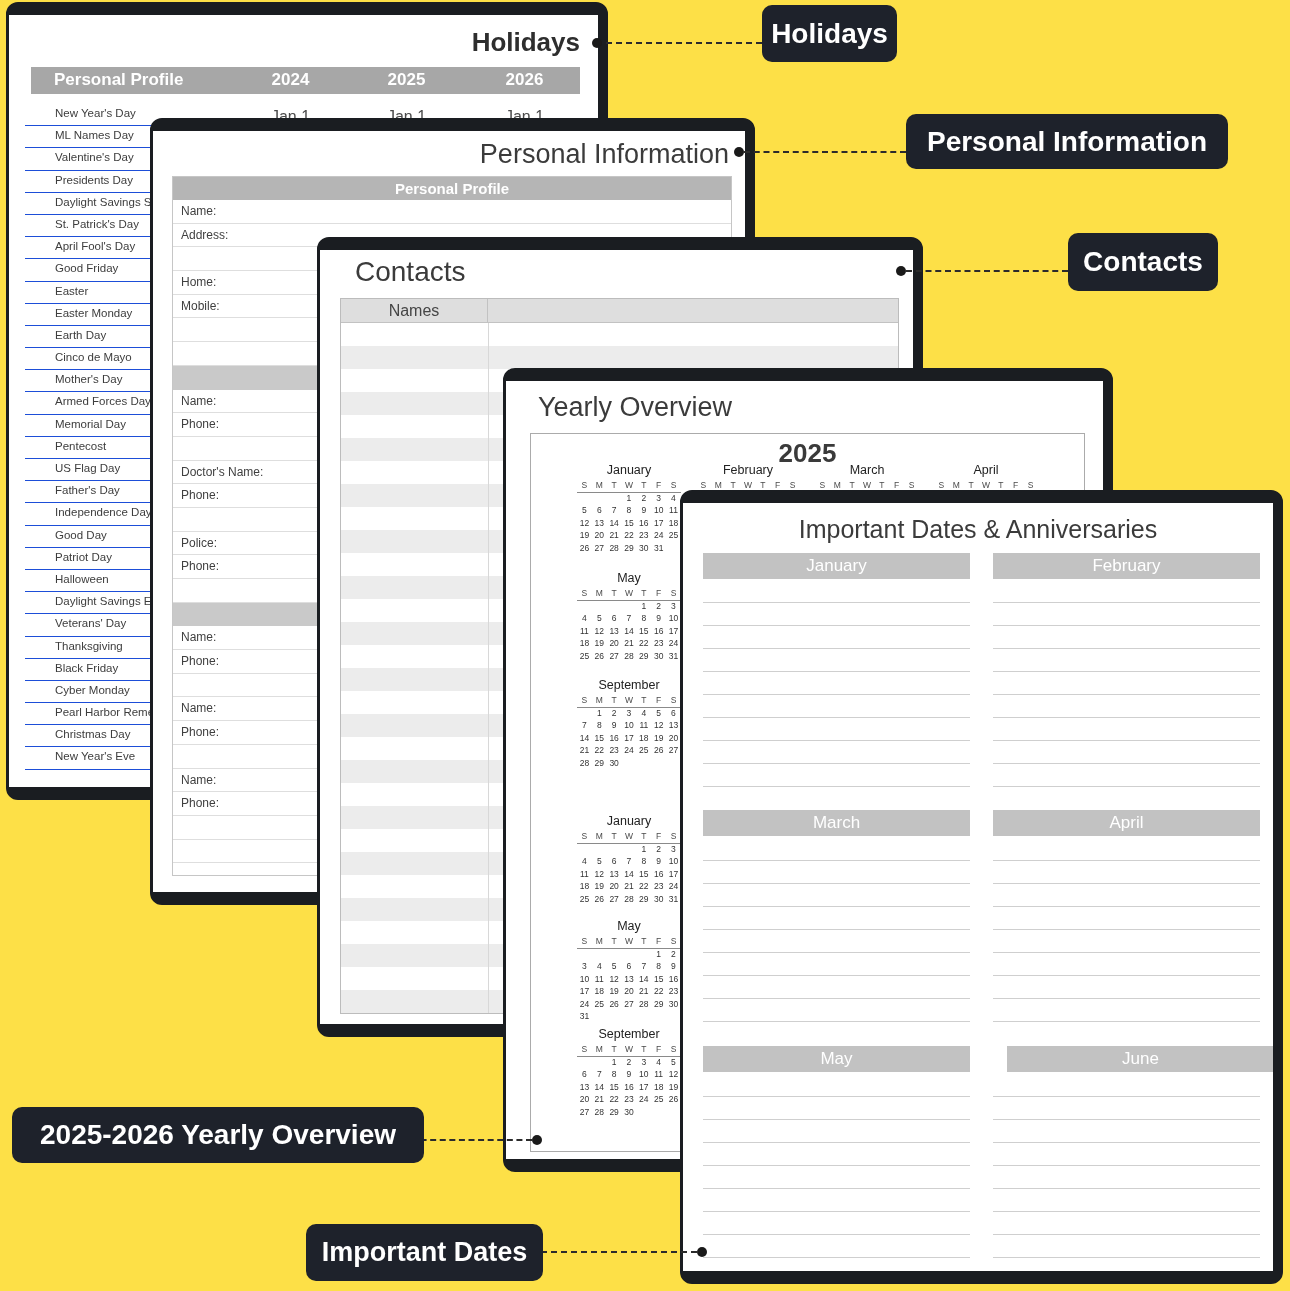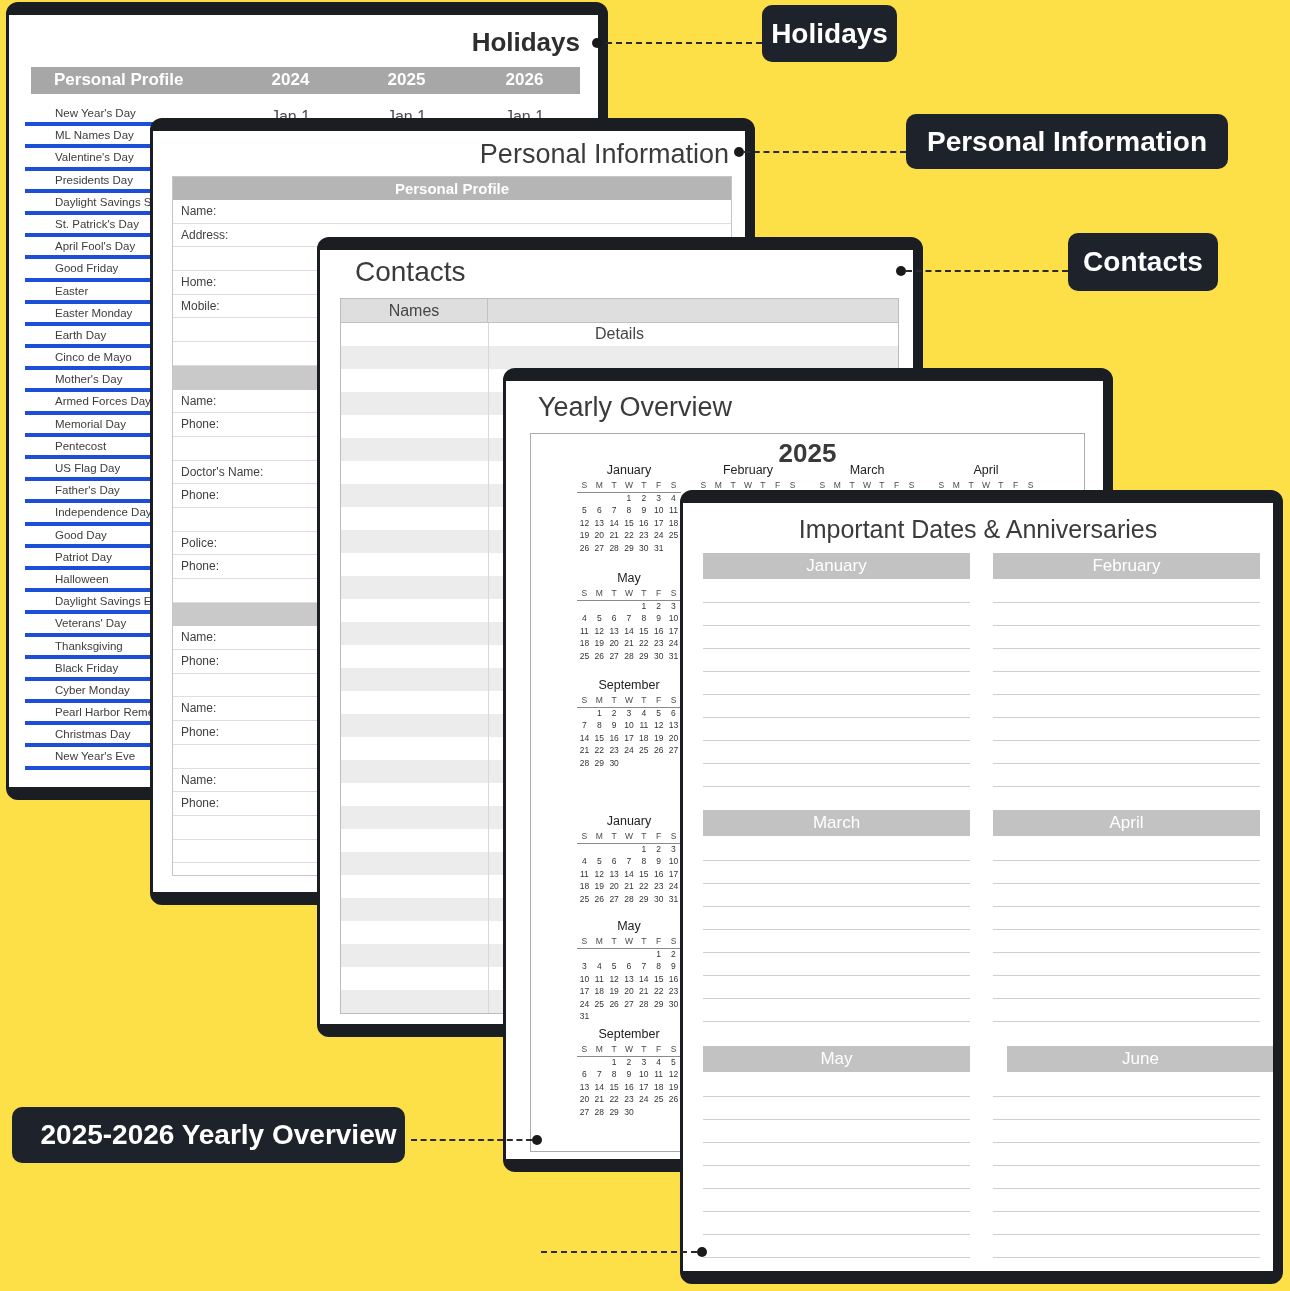--- a/index.html
+++ b/index.html
@@ -22,37 +22,37 @@
   #yo-title {left:32px; top:11px;font-size:27px;}
   #id-title {left:0;right:0;top:12px;text-align:center;font-size:25px;}
 
   
   .hol-header{position:absolute;left:22px;top:52px;width:549px;height:27px;background:#a7a7a7;
               color:#fff;font-weight:bold;}
   .hol-header .hh-label{position:absolute;left:23px;top:3px;font-size:17px;}
   .hol-header .hh-year{position:absolute;top:3px;font-size:17px;text-align:center;}
   .hy0{left:202px;width:115px;} .hy1{left:318px;width:115px;} .hy2{left:438px;width:111px;}
   #holiday-rows{position:absolute;left:16px;top:89px;width:546px;}
-  .hol-row{position:relative;height:22.2px;border-bottom:4px solid #1d4ed8;box-sizing:border-box;}
+  .hol-row{position:relative;height:22.2px;border-bottom:1px solid #1d4ed8;box-sizing:border-box;}
   .hol-name{position:absolute;left:30px;top:3px;font-size:11.5px;color:#3d3d3d;white-space:nowrap;}
   .hol-date{position:absolute;top:4px;font-size:16px;color:#4a4a4a;text-align:center;}
   .hd0{left:208px;width:115px;} .hd1{left:324px;width:115px;} .hd2{left:444px;width:111px;}
 
   
   .pi-form{position:absolute;left:19px;top:45px;width:560px;height:700px;border:1px solid #c6c6c6;
            box-sizing:border-box;}
   .pi-bar{height:23px;background:#b5b5b5;color:#fff;font-weight:bold;font-size:15px;
           text-align:center;line-height:23px;}
   .pi-row{height:23.7px;border-bottom:1px solid #dedede;box-sizing:border-box;}
   .pi-row span{display:block;padding-left:8px;font-size:12px;color:#3f3f3f;line-height:23.7px;}
   .pi-section{background:#c9c9c9;border-bottom:none;}
 
   
   .ct-table{position:absolute;left:20px;top:48px;width:557px;border:1px solid #bcbcbc;box-sizing:content-box;}
-  .ct-head{display:flex;height:23px;background:#dedede;border-bottom:1px solid #c2c2c2;flex-direction:column;}
+  .ct-head{display:flex;height:23px;background:#dedede;border-bottom:1px solid #c2c2c2;}
   .ct-head div{font-size:16px;color:#454545;text-align:center;line-height:23px;}
   .ct-h0{width:147px;border-right:1px solid #c2c2c2;box-sizing:border-box;}
   .ct-h1{flex:1;}
   #contact-rows{position:relative;}
   .ct-row{height:23px;}
   .ct-row.alt{background:#ececec;}
   .ct-divider{position:absolute;left:147px;top:0;width:1px;height:100%;background:#d8d8d8;}
 
   
   #yo-box{position:absolute;left:24px;top:52px;width:555px;height:719px;border:1px solid #ababab;
@@ -73,21 +73,21 @@
 
   
   .dash{position:absolute;border-top:2.5px dashed #2b2b2b;z-index:19;}
   .dot{position:absolute;width:10px;height:10px;border-radius:50%;background:#1a1a1a;z-index:20;}
   .callout{position:absolute;background:#1e222b;color:#fff;font-weight:bold;border-radius:10px;
            display:flex;align-items:center;justify-content:center;z-index:21;font-size:28px;
            white-space:nowrap;}
   #co-holidays {left:762px;top:5px;   width:135px;height:57px;}
   #co-personal {left:906px;top:114px; width:322px;height:55px;}
   #co-contacts {left:1068px;top:233px;width:150px;height:58px;}
-  #co-yearly   {left:12px; top:1107px;width:373px;height:56px;padding-left:20px;}
+  #co-yearly   {left:12px; top:1107px;width:412px;height:56px;}
   #co-important{left:306px;top:1224px;width:237px;height:57px;font-size:27px;}
 </style>
 </head>
 <body>
 
 <div id="canvas">
 
   <div class="page" id="page-holidays">
     <div class="pg-title" id="hol-title">Holidays</div>
     <div class="hol-header">
@@ -260,21 +260,20 @@
           <div class="pi-row"></div>
         </div>
     </div>
   </div>
 
   <div class="page" id="page-contacts">
     <div class="pg-title" id="ct-title">Contacts</div>
     <div class="ct-table">
       <div class="ct-head">
         <div class="ct-h0">Names</div>
-        <div class="ct-h1">Details</div>
       </div>
       <div id="contact-rows">
         <div class="ct-divider"></div>
       <div class="ct-row"></div>
           <div class="ct-row alt"></div>
           <div class="ct-row"></div>
           <div class="ct-row alt"></div>
           <div class="ct-row"></div>
           <div class="ct-row alt"></div>
           <div class="ct-row"></div>
@@ -769,13 +768,14 @@
   <div class="dot" style="left:896px;top:266px;"></div>
   <div class="dash" style="left:411px;top:1139px;width:121px;"></div>
   <div class="dot" style="left:532px;top:1135px;"></div>
   <div class="dash" style="left:541px;top:1251px;width:156px;"></div>
   <div class="dot" style="left:697px;top:1247px;"></div>
 
   <div class="callout" id="co-holidays">Holidays</div>
   <div class="callout" id="co-personal">Personal Information</div>
   <div class="callout" id="co-contacts">Contacts</div>
   <div class="callout" id="co-yearly">2025-2026 Yearly Overview</div>
+  <div class="callout" id="co-important">Important Dates</div>
 </div>
 
 </body></html>

